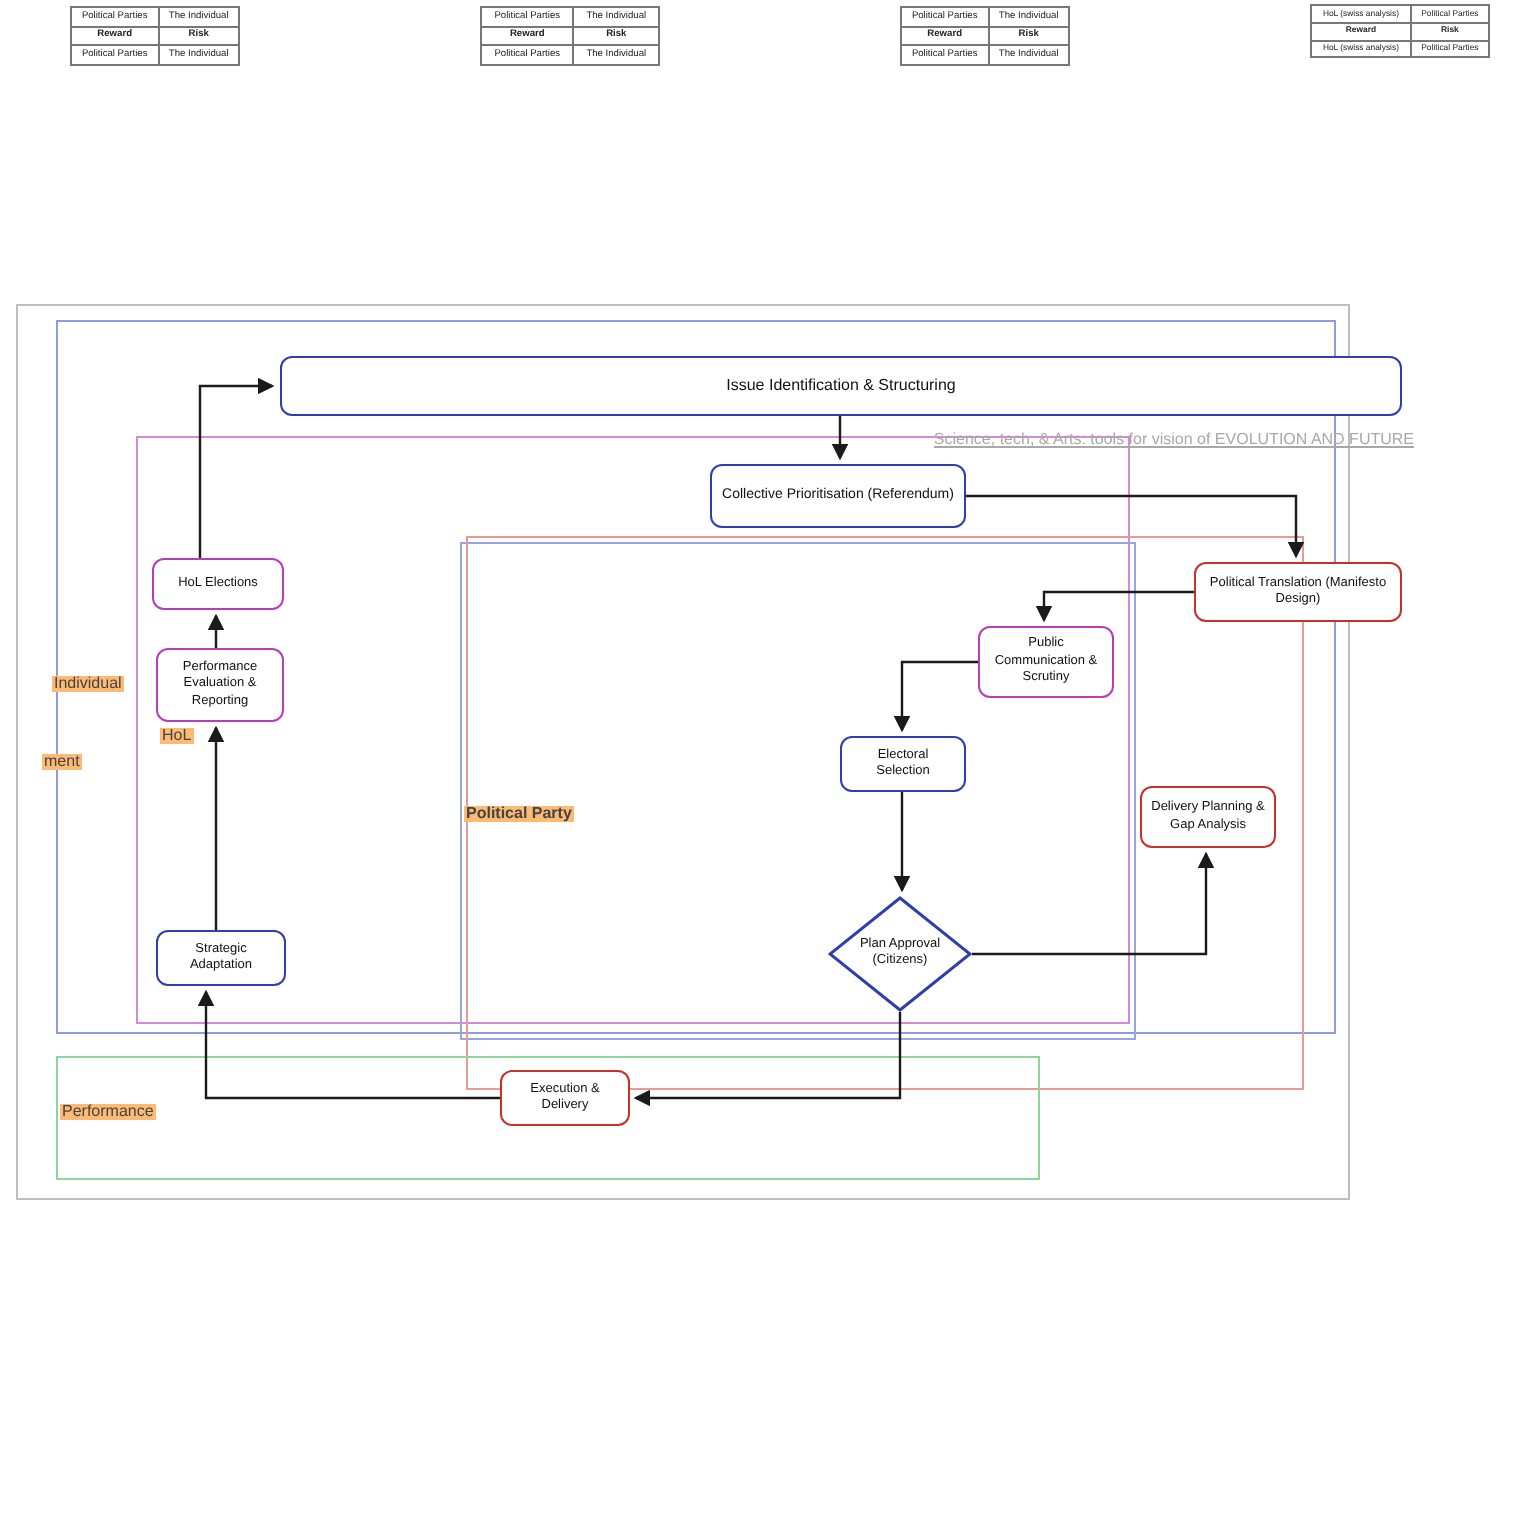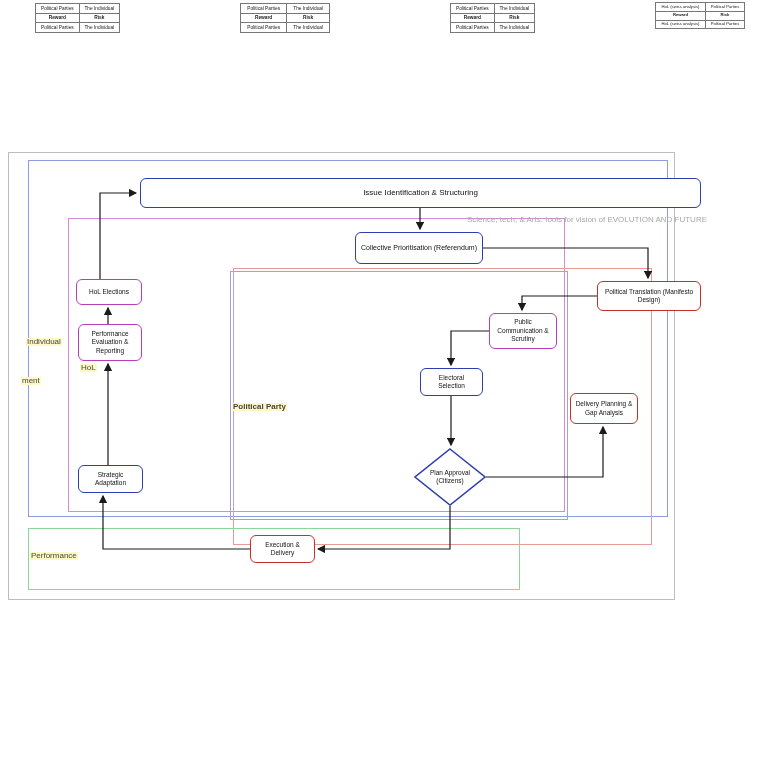--- a/index.html
+++ b/index.html
@@ -15,21 +15,21 @@
 
   
   .container{position:absolute;background:transparent;box-sizing:border-box;}
   .c-outer {border:1px solid #bdbdbd;}
   .c-indiv {border:1px solid #8d9ce0;}
   .c-hol   {border:1px solid #d28bd4;}
   .c-party {border:1px solid #9aa4e0;}
   .c-red   {border:1px solid #e89b94;}
   .c-green {border:1px solid #8fd49b;}
 
-  .zone-label{position:absolute;font-size:8px;color:#444;background:#fef9c3;padding:0 1px;line-height:1;}
+  .zone-label{position:absolute;font-size:8px;color:#444;background:#fdba74;padding:0 1px;line-height:1;}
   .caption{position:absolute;font-size:8px;color:#a8a8a8;text-align:right;line-height:1;}
 
   
   .node{position:absolute;box-sizing:border-box;background:#fff;border-radius:6px;
         display:flex;align-items:center;justify-content:center;text-align:center;
         font-size:6.5px;line-height:1.3;padding:11px 4px;color:#111;}
   .n-blue   {border:1.5px solid #2e3ead;}
   .n-magenta{border:1.5px solid #b83dba;}
   .n-red    {border:1.5px solid #c43227;}
   .n-issue  {font-size:8px;}
@@ -124,21 +124,21 @@
   <div class="container c-party" style="left:230px;top:271px;width:338px;height:249px;"></div>
   <div class="container c-red" style="left:233px;top:268px;width:419px;height:277px;"></div>
   <div class="container c-green" style="left:28px;top:528px;width:492px;height:62px;"></div>
 
   <div class="zone-label" style="left:26px;top:338px;">Individual</div>
   <div class="zone-label" style="left:80px;top:364px;">HoL</div>
   <div class="zone-label" style="left:232px;top:403px;font-weight:bold;">Political Party</div>
   <div class="zone-label" style="left:30px;top:552px;">Performance</div>
   <div class="zone-label" style="left:0px;top:377px;margin-left:21px;">ment</div>
 
-  <div class="caption" style="left:450px;top:216px;width:257px;">Science, tech, &amp; Arts: tools for vision of EVOLUTION AND FUTURE</div>
+  <div class="caption" style="left:450px;top:216px;width:257px;text-decoration:underline;">Science, tech, &amp; Arts: tools for vision of EVOLUTION AND FUTURE</div>
 
   <svg class="arrows" width="768" height="768" viewBox="0 0 768 768">
     <defs>
       <marker id="ah" markerWidth="7" markerHeight="7" refX="6" refY="3.5" orient="auto">
         <path d="M0,0 L7,3.5 L0,7 z" fill="#1a1a1a"></path>
       </marker>
     </defs>
     <path class="flow" d="M420,208 L420,229" marker-end="url(#ah)"></path>
     <path class="flow" d="M100,279 L100,193 L136,193" marker-end="url(#ah)"></path>
     <path class="flow" d="M108,324 L108,308" marker-end="url(#ah)"></path>

